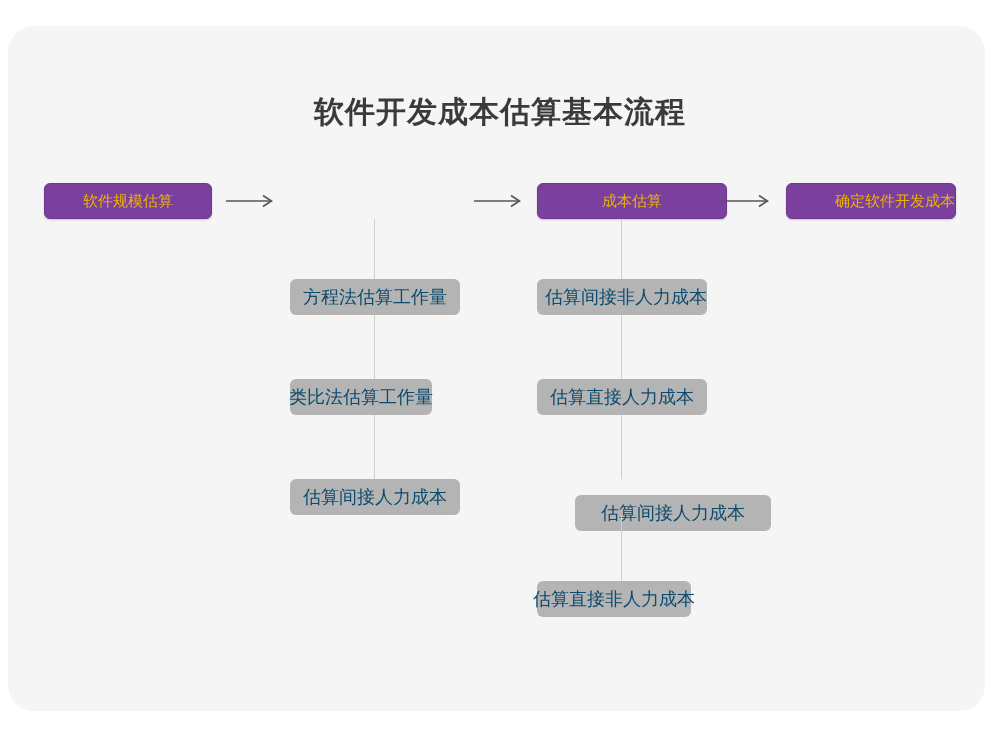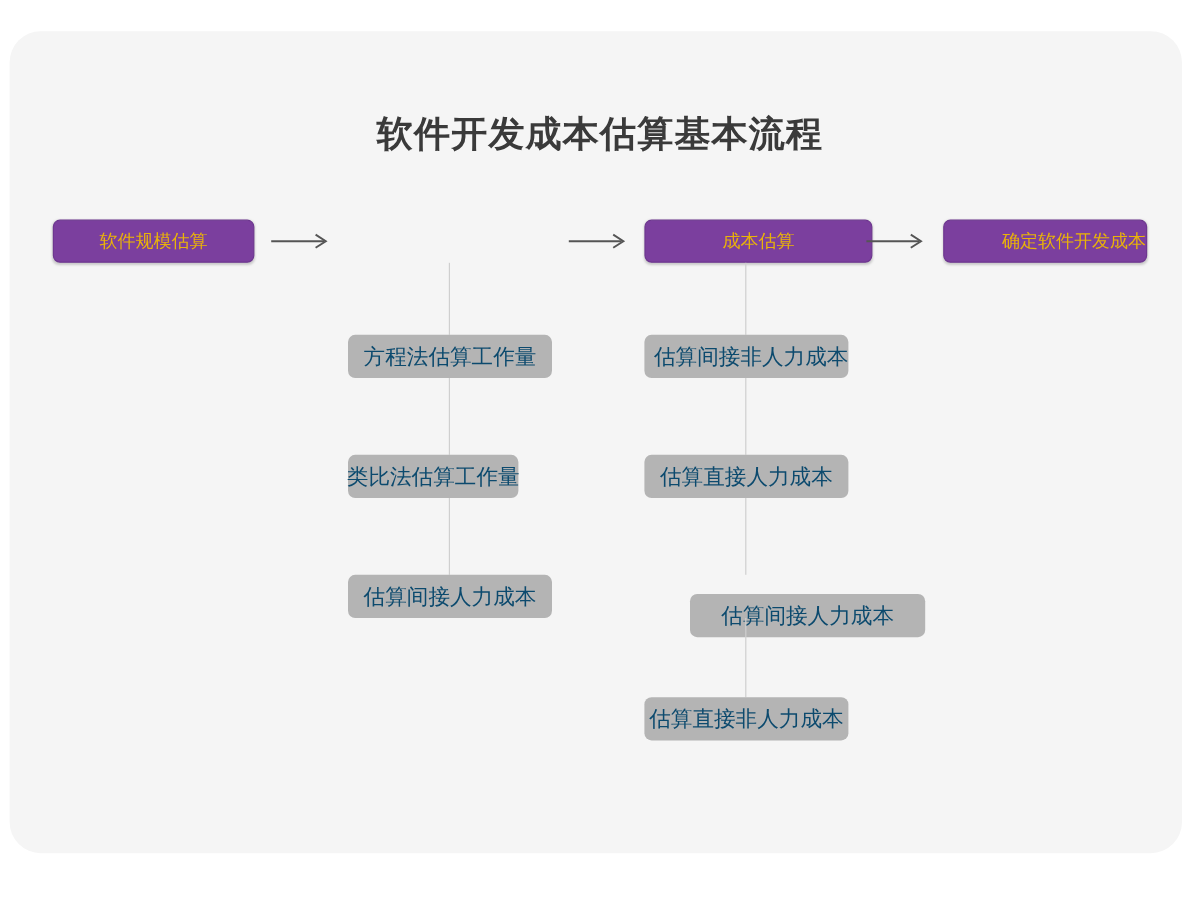--- a/index.html
+++ b/index.html
@@ -157,17 +157,17 @@
   <div class="node secondary" style="left:537px; top:379px; width:170px;">
     <span>估算直接人力成本</span>
   </div>
 
   <div class="vline" style="left:621px; top:415px; height:64px;"></div>
   <div class="node secondary" style="left:537px; top:495px; width:196px;margin-left:38px;">
     <span>估算间接人力成本</span>
   </div>
 
   <div class="vline" style="left:621px; top:515px; height:66px;"></div>
-  <div class="node secondary" style="left:537px; top:581px; width:170px;">
+  <div class="node secondary" style="left:537px; top:581px; width:154px;">
     <span>估算直接非人力成本</span>
   </div>
 
 </div>
 
 </body></html>

